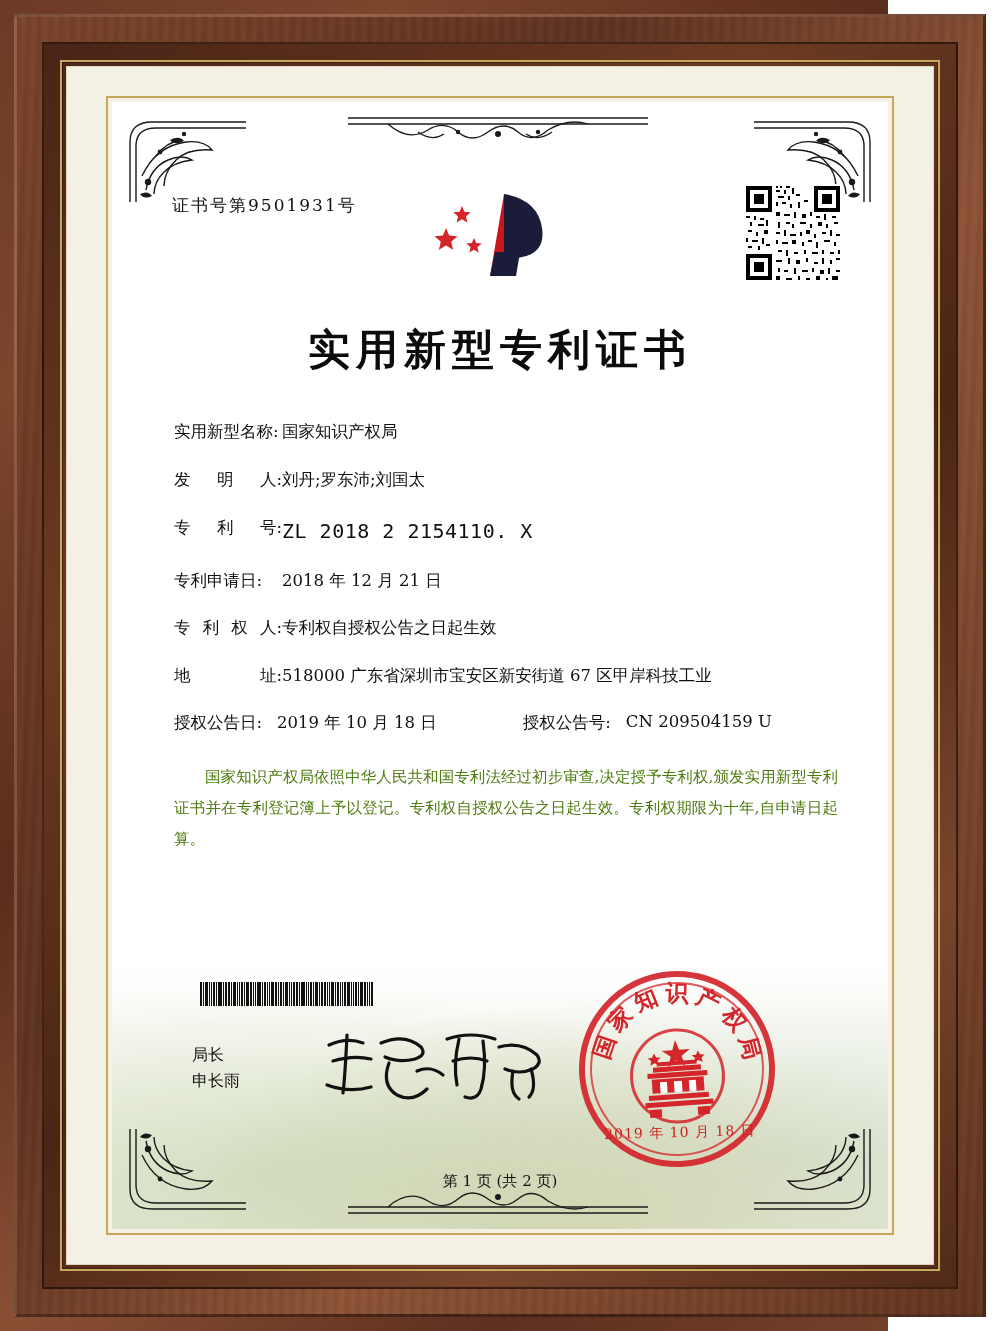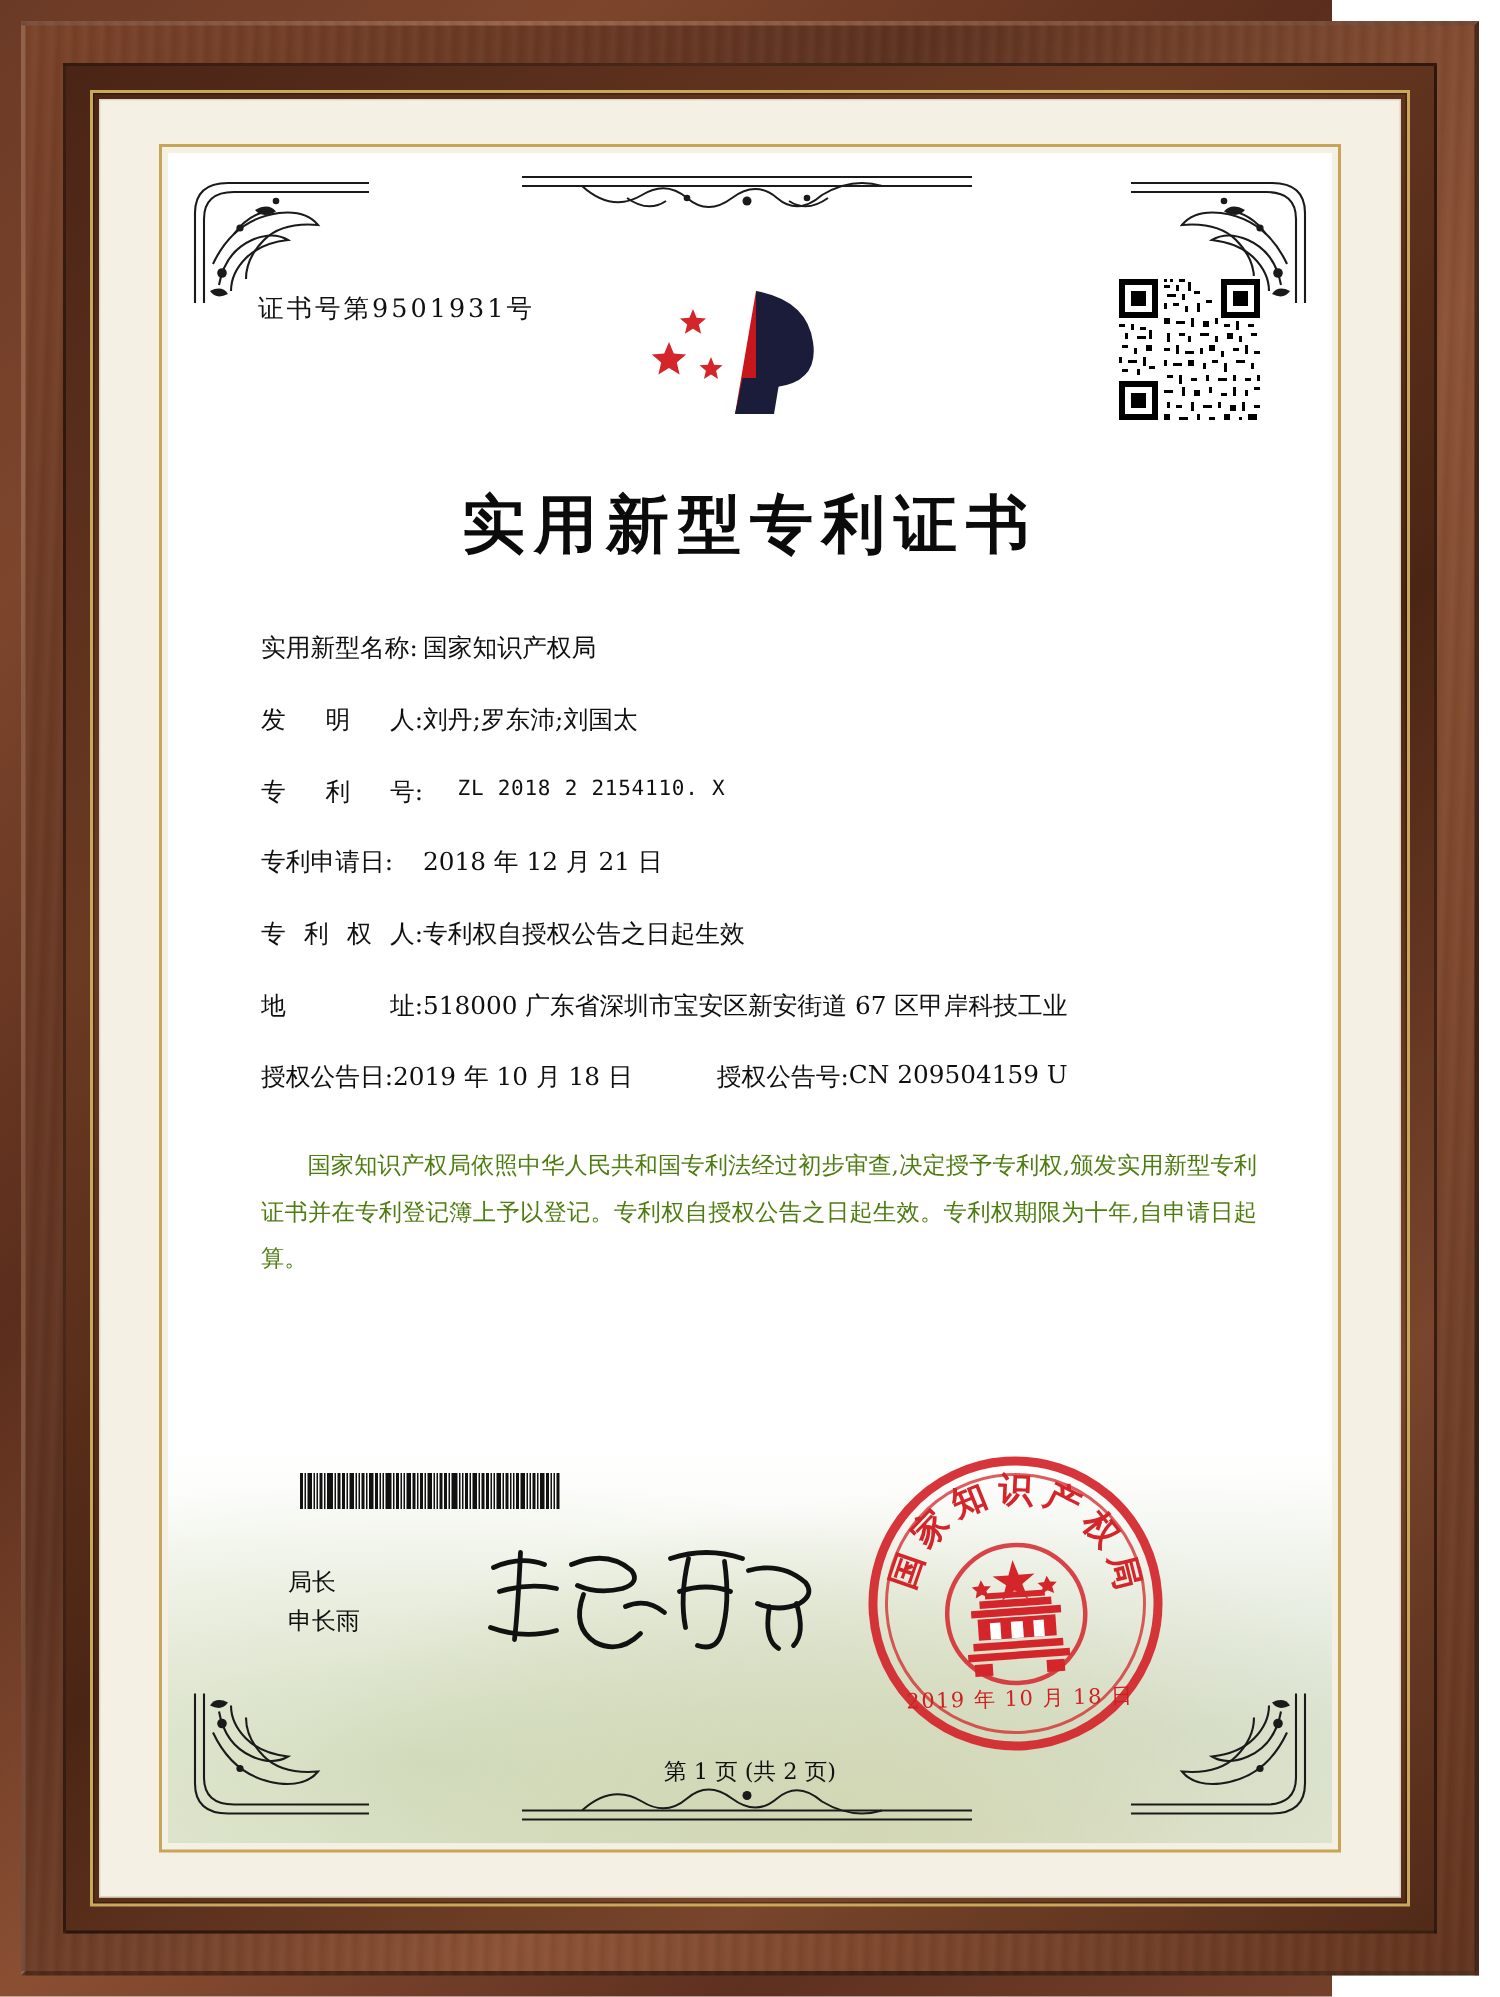--- a/index.html
+++ b/index.html
@@ -165,24 +165,24 @@
     flex: 0 0 108px;
     white-space: nowrap;
     letter-spacing: 0px;
   }
   .field-label.spread {
     display: flex;
     justify-content: space-between;
   }
   .field-label.spread > span { display: inline-block; }
   .field-value { flex: 1 1 auto; }
-  .field-value.mono { font-family: "DejaVu Sans Mono", monospace; font-size: 14px; letter-spacing: 0.5px; margin-left: 23px; }
+  .field-value.mono { font-family: "DejaVu Sans Mono", monospace; font-size: 20px; letter-spacing: 0.5px; }
   .field-value .addr-line2 { display: block; }
 
-  .row-inline { display: flex; align-items: flex-start; margin-bottom: 18px; }
+  .row-inline { display: flex; align-items: flex-start; margin-bottom: 18px; gap: 15px; }
   .row-inline .seg-label { white-space: nowrap; }
   .row-inline .seg-val { white-space: nowrap; }
   .row-inline .gap { width: 56px; flex: 0 0 56px; }
 
   
   .paras {
     position: absolute;
     left: 62px; top: 660px;
     width: 664px;
     font-size: 15.5px;

